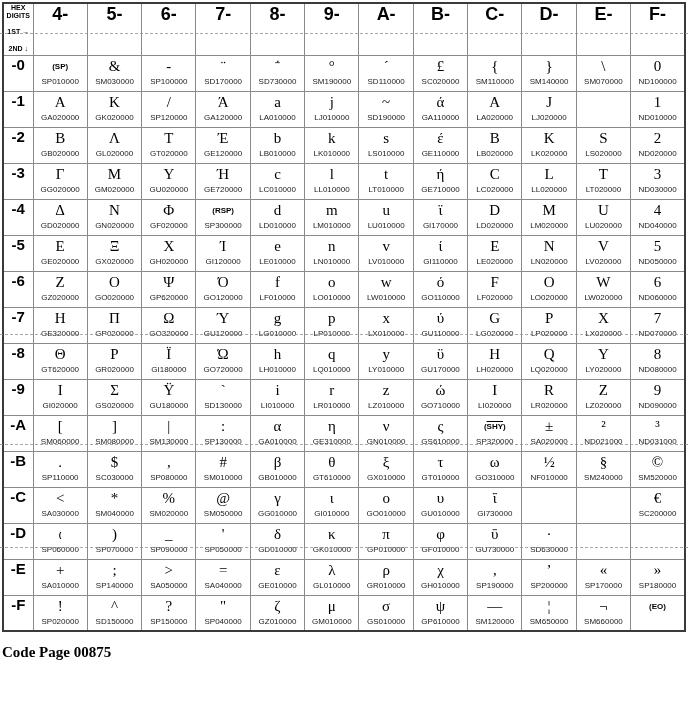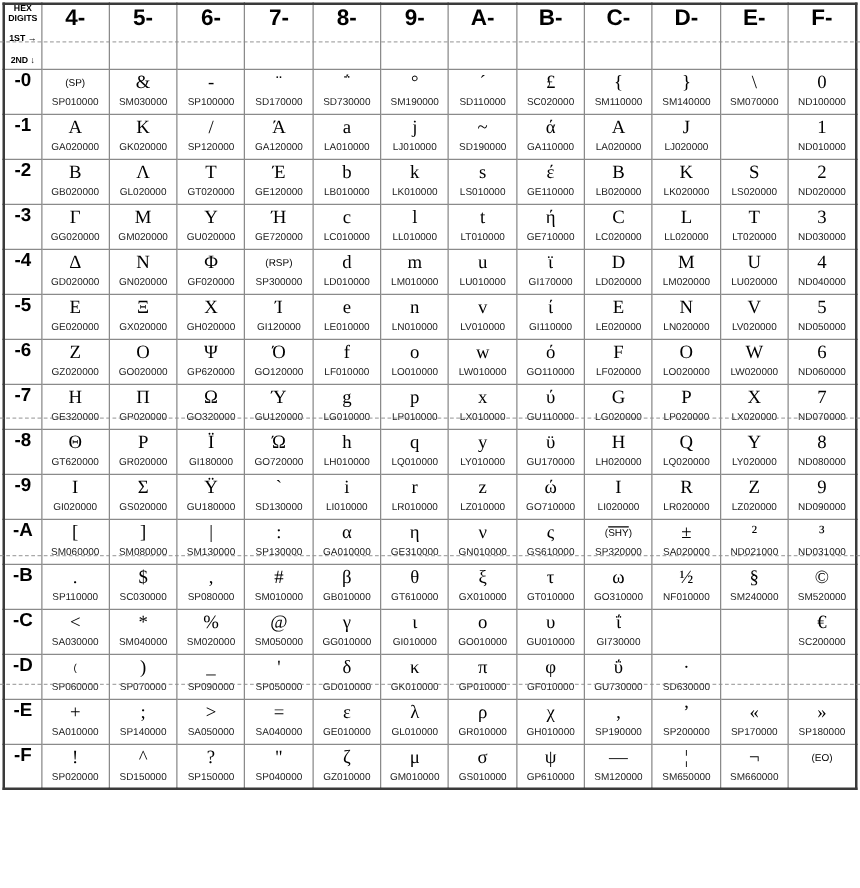--- a/index.html
+++ b/index.html
@@ -59,21 +59,21 @@
   .glyph {
     font-family: "Liberation Serif", serif;
     font-size: 15px;
     height: 21px;
     line-height: 21px;
     overflow: visible;
   }
   .glyph.special {
     font-family: "Liberation Sans", sans-serif;
     font-size: 8px;
-    font-weight: normal;
+    font-weight: bold;
   }
   .glyph .ovl { text-decoration: overline; }
   .code {
     font-size: 8px;
     line-height: 9px;
     height: 11px;
     letter-spacing: 0px;
     color: #1a1a1a;
     white-space: nowrap;
   }
@@ -937,18 +937,19 @@
             <div class="code">SM660000</div>
           </td>
           <td class="cell">
             <div class="glyph special">(EO)</div>
             <div class="code"></div>
           </td>
         </tr>
       </tbody>
   </table>
 
+  <div class="caption">Code Page 00875</div>
 
 <div class="foldline" style="top: 33px;"></div>
     <div class="foldline" style="top: 334px;"></div>
     <div class="foldline" style="top: 444px;"></div>
     <div class="foldline" style="top: 547px;"></div>
   </div>
 
 </body></html>

